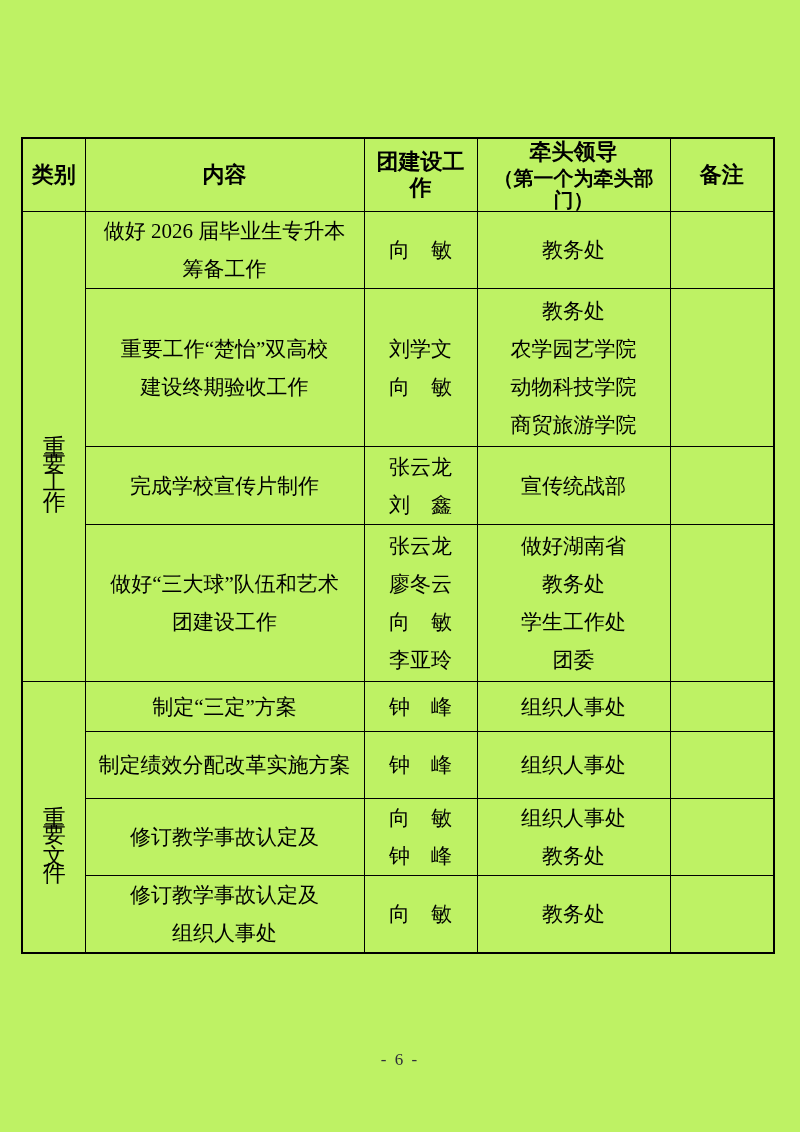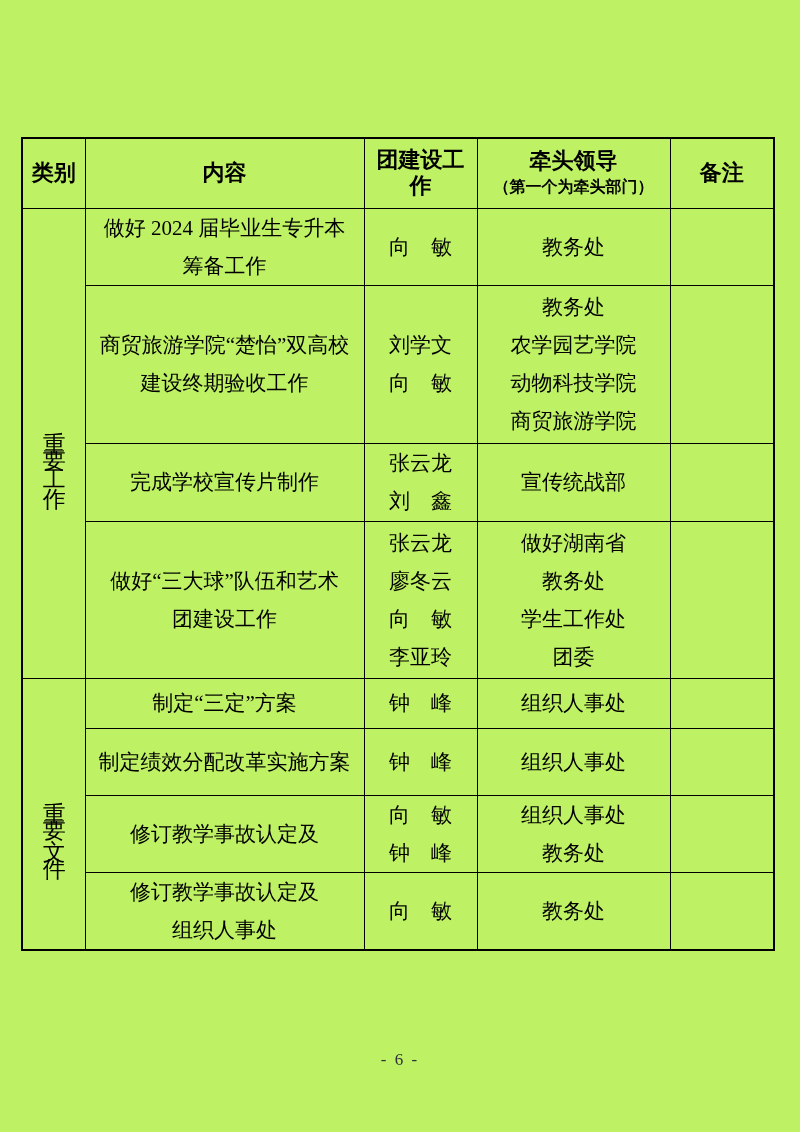--- a/index.html
+++ b/index.html
@@ -30,21 +30,21 @@
     padding: 0 2px;
     overflow: hidden;
   }
   th {
     font-family: "Liberation Sans", "DejaVu Sans", sans-serif;
     font-weight: bold;
     font-size: 22px;
     line-height: 26px;
   }
   th .sub-note {
-    font-size: 16px;
+    font-size: 20px;
     line-height: 22px;
     font-weight: bold;
     margin-top: 2px;
   }
   td.cell-text {
     font-size: 21px;
     line-height: 38px;
     white-space: pre-line;
   }
   td.cat-cell { vertical-align: middle; }
@@ -91,28 +91,28 @@
         <div>牵头领导</div>
         <div class="sub-note">（第一个为牵头部门）</div>
       </th>
       <th>备注</th>
     </tr>
 
     <tr style="height:77px">
       <td class="cat-cell" rowspan="4">
         <span class="vert-label">重要工作</span>
       </td>
-      <td class="cell-text">做好 2024 届毕业生专升本
+      <td class="cell-text">做好 2026 届毕业生专升本
 筹备工作</td>
       <td class="cell-text">向　敏</td>
       <td class="cell-text">教务处</td>
       <td class="cell-text"></td>
     </tr>
     <tr style="height:158px">
-      <td class="cell-text">商贸旅游学院“楚怡”双高校
+      <td class="cell-text">重要工作“楚怡”双高校
 建设终期验收工作</td>
       <td class="cell-text">刘学文
 向　敏</td>
       <td class="cell-text">教务处
 农学园艺学院
 动物科技学院
 商贸旅游学院</td>
       <td class="cell-text"></td>
     </tr>
     <tr style="height:78px">

